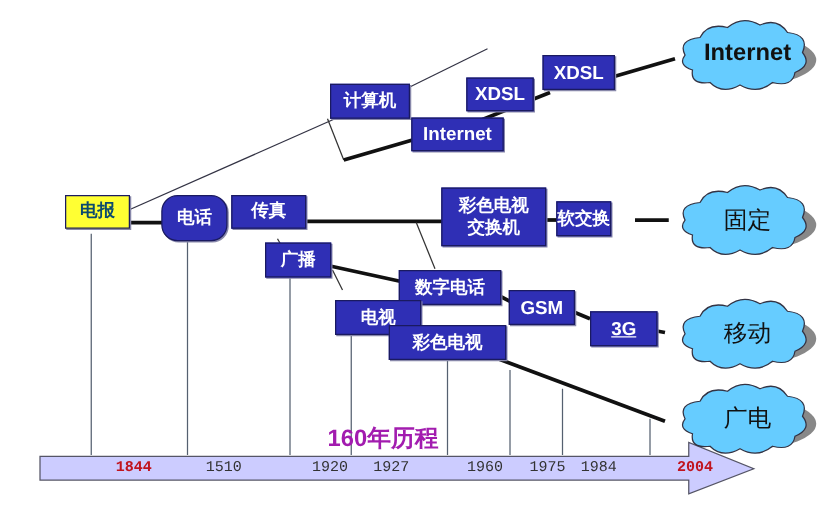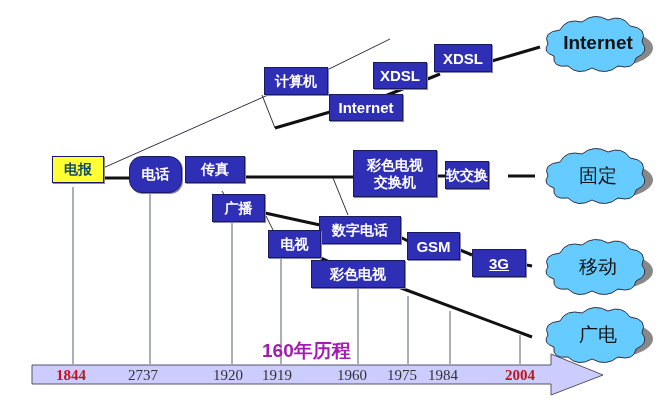--- a/index.html
+++ b/index.html
@@ -5,21 +5,21 @@
   html, body { margin:0; padding:0; background:#ffffff; }
   body { width:663px; height:410px; position:relative; overflow:hidden; font-family:"DejaVu Sans", sans-serif; }
   svg.lines { position:absolute; left:0; top:0; width:663px; height:410px; }
   .box { position:absolute; background:#2f2fb5; color:#ffffff; border:1px solid #1a1a60; box-shadow:1px 1px 0 #8888aa;
          display:flex; align-items:center; justify-content:center; text-align:center; font-size:14px; line-height:17px;
          font-weight:bold; box-sizing:border-box; }
   .box.en { font-family:"Liberation Sans", sans-serif; font-size:15px; }
   .box.yellow { background:#ffff33; color:#0c4a6e; }
   .cloud-label { position:absolute; text-align:center; color:#111111; font-size:19px; font-weight:normal; }
   .cloud-label.en { font-family:"Liberation Sans", sans-serif; font-weight:bold; font-size:19px; }
-  .tick-label { position:absolute; top:367px; font-family:Liberation Serif, serif; font-size:15px; color:#333333; transform:translateX(-50%); }
+  .tick-label { position:absolute; top:367px; font-family:Liberation Mono, monospace; font-size:12px; color:#333333; transform:translateX(-50%);margin-left:36px; }
   .tick-label.red { color:#c0141e; font-weight:bold; }
   .timeline-title { position:absolute; left:262px; top:338px; font-size:19px; font-weight:bold; color:#a21caf; font-family:"Liberation Sans", sans-serif; }
 </style>
 </head>
 <body>
 
 <svg class="lines" viewBox="0 0 663 410">
 
   <g stroke="#556070" stroke-width="1">
     <line x1="73" y1="187" x2="73" y2="364"></line>
@@ -85,29 +85,29 @@
 <div class="box en" style="left:434px;top:44px;width:58px;height:28px;">XDSL</div>
 <div class="box" style="left:353px;top:150px;width:84px;height:47px;flex-direction:column;">
   <span>彩色电视</span>
   <span>交换机</span>
 </div>
 <div class="box" style="left:445px;top:161px;width:44px;height:28px;">软交换</div>
 <div class="box" style="left:212px;top:194px;width:53px;height:28px;">广播</div>
 <div class="box" style="left:319px;top:216px;width:82px;height:28px;">数字电话</div>
 <div class="box en" style="left:407px;top:232px;width:53px;height:28px;">GSM</div>
 <div class="box en" style="left:472px;top:249px;width:54px;height:28px;text-decoration:underline;">3G</div>
-<div class="box" style="left:268px;top:230px;width:53px;height:28px;">电视</div>
+<div class="box" style="left:268px;top:240px;width:69px;height:28px;">电视</div>
 <div class="box" style="left:311px;top:260px;width:94px;height:28px;">彩色电视</div>
 
 <div class="cloud-label en" style="left:546px;top:32px;width:104px;">Internet</div>
 <div class="cloud-label" style="left:546px;top:163px;width:104px;">固定</div>
 <div class="cloud-label" style="left:546px;top:254px;width:104px;">移动</div>
 <div class="cloud-label" style="left:546px;top:322px;width:104px;">广电</div>
 
 <div class="timeline-title">160年历程</div>
 <div class="tick-label red" style="left:71px;">1844</div>
-<div class="tick-label" style="left:143px;">2737</div>
+<div class="tick-label" style="left:143px;">1510</div>
 <div class="tick-label" style="left:228px;">1920</div>
-<div class="tick-label" style="left:277px;">1919</div>
+<div class="tick-label" style="left:277px;">1927</div>
 <div class="tick-label" style="left:352px;">1960</div>
 <div class="tick-label" style="left:402px;">1975</div>
 <div class="tick-label" style="left:443px;">1984</div>
 <div class="tick-label red" style="left:520px;">2004</div>
 
 </body></html>

